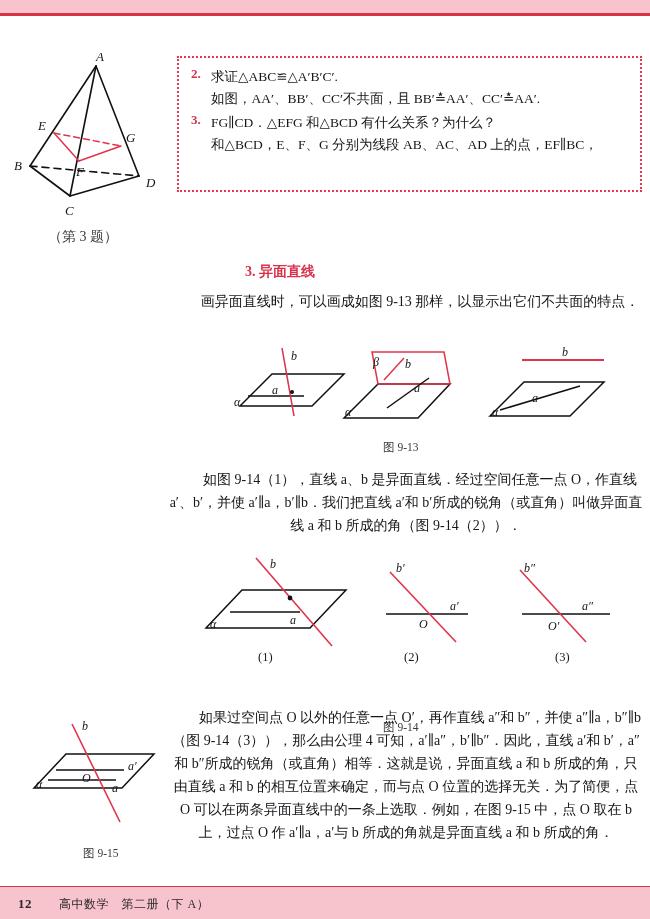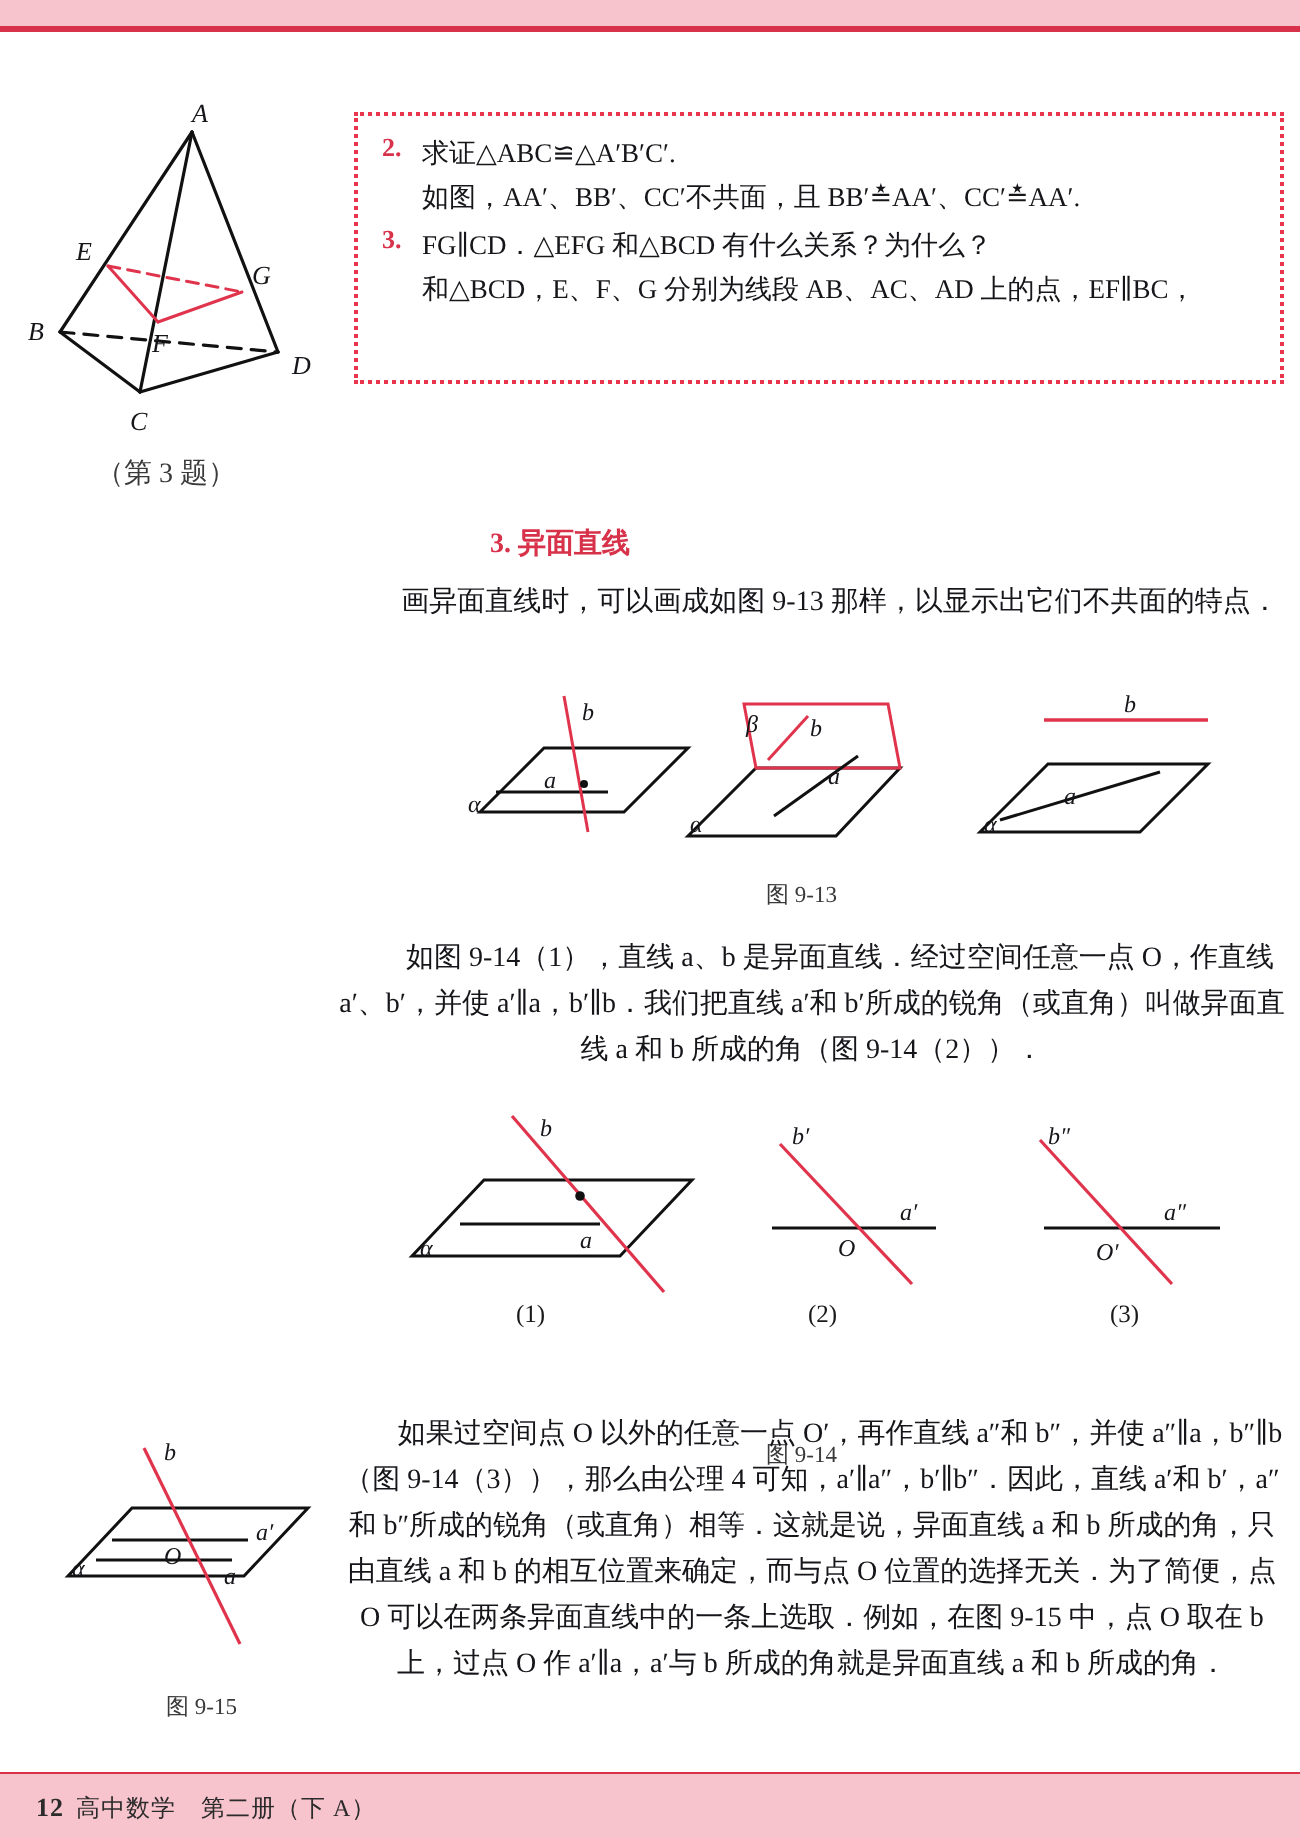--- a/index.html
+++ b/index.html
@@ -33,21 +33,21 @@
   .footer-rule {
     position: absolute; left: 0; bottom: 31px; width: 650px; height: 2px;
     background: #d8324b;
   }
   .footer-text {
     position: absolute; left: 18px; bottom: 6px;
     font-size: 12px; color: #2b2b2b;
     letter-spacing: .5px;
     white-space: nowrap;
   }
-  .footer-pageno { font-weight: bold; font-size: 13px; margin-right: 6px; text-align: right; }
+  .footer-pageno { font-weight: bold; font-size: 13px; margin-right: 27px; text-align: right; }
 
   
   .exercise-box {
     position: absolute; left: 177px; top: 56px; width: 465px; height: 136px;
     border: 2px dotted #e8364f;
     box-sizing: border-box;
   }
   .ex-list { position: absolute; left: 12px; top: 8px; width: 445px; }
   .ex-item { position: relative; padding-left: 20px; margin-bottom: 2px; }
   .ex-num {

